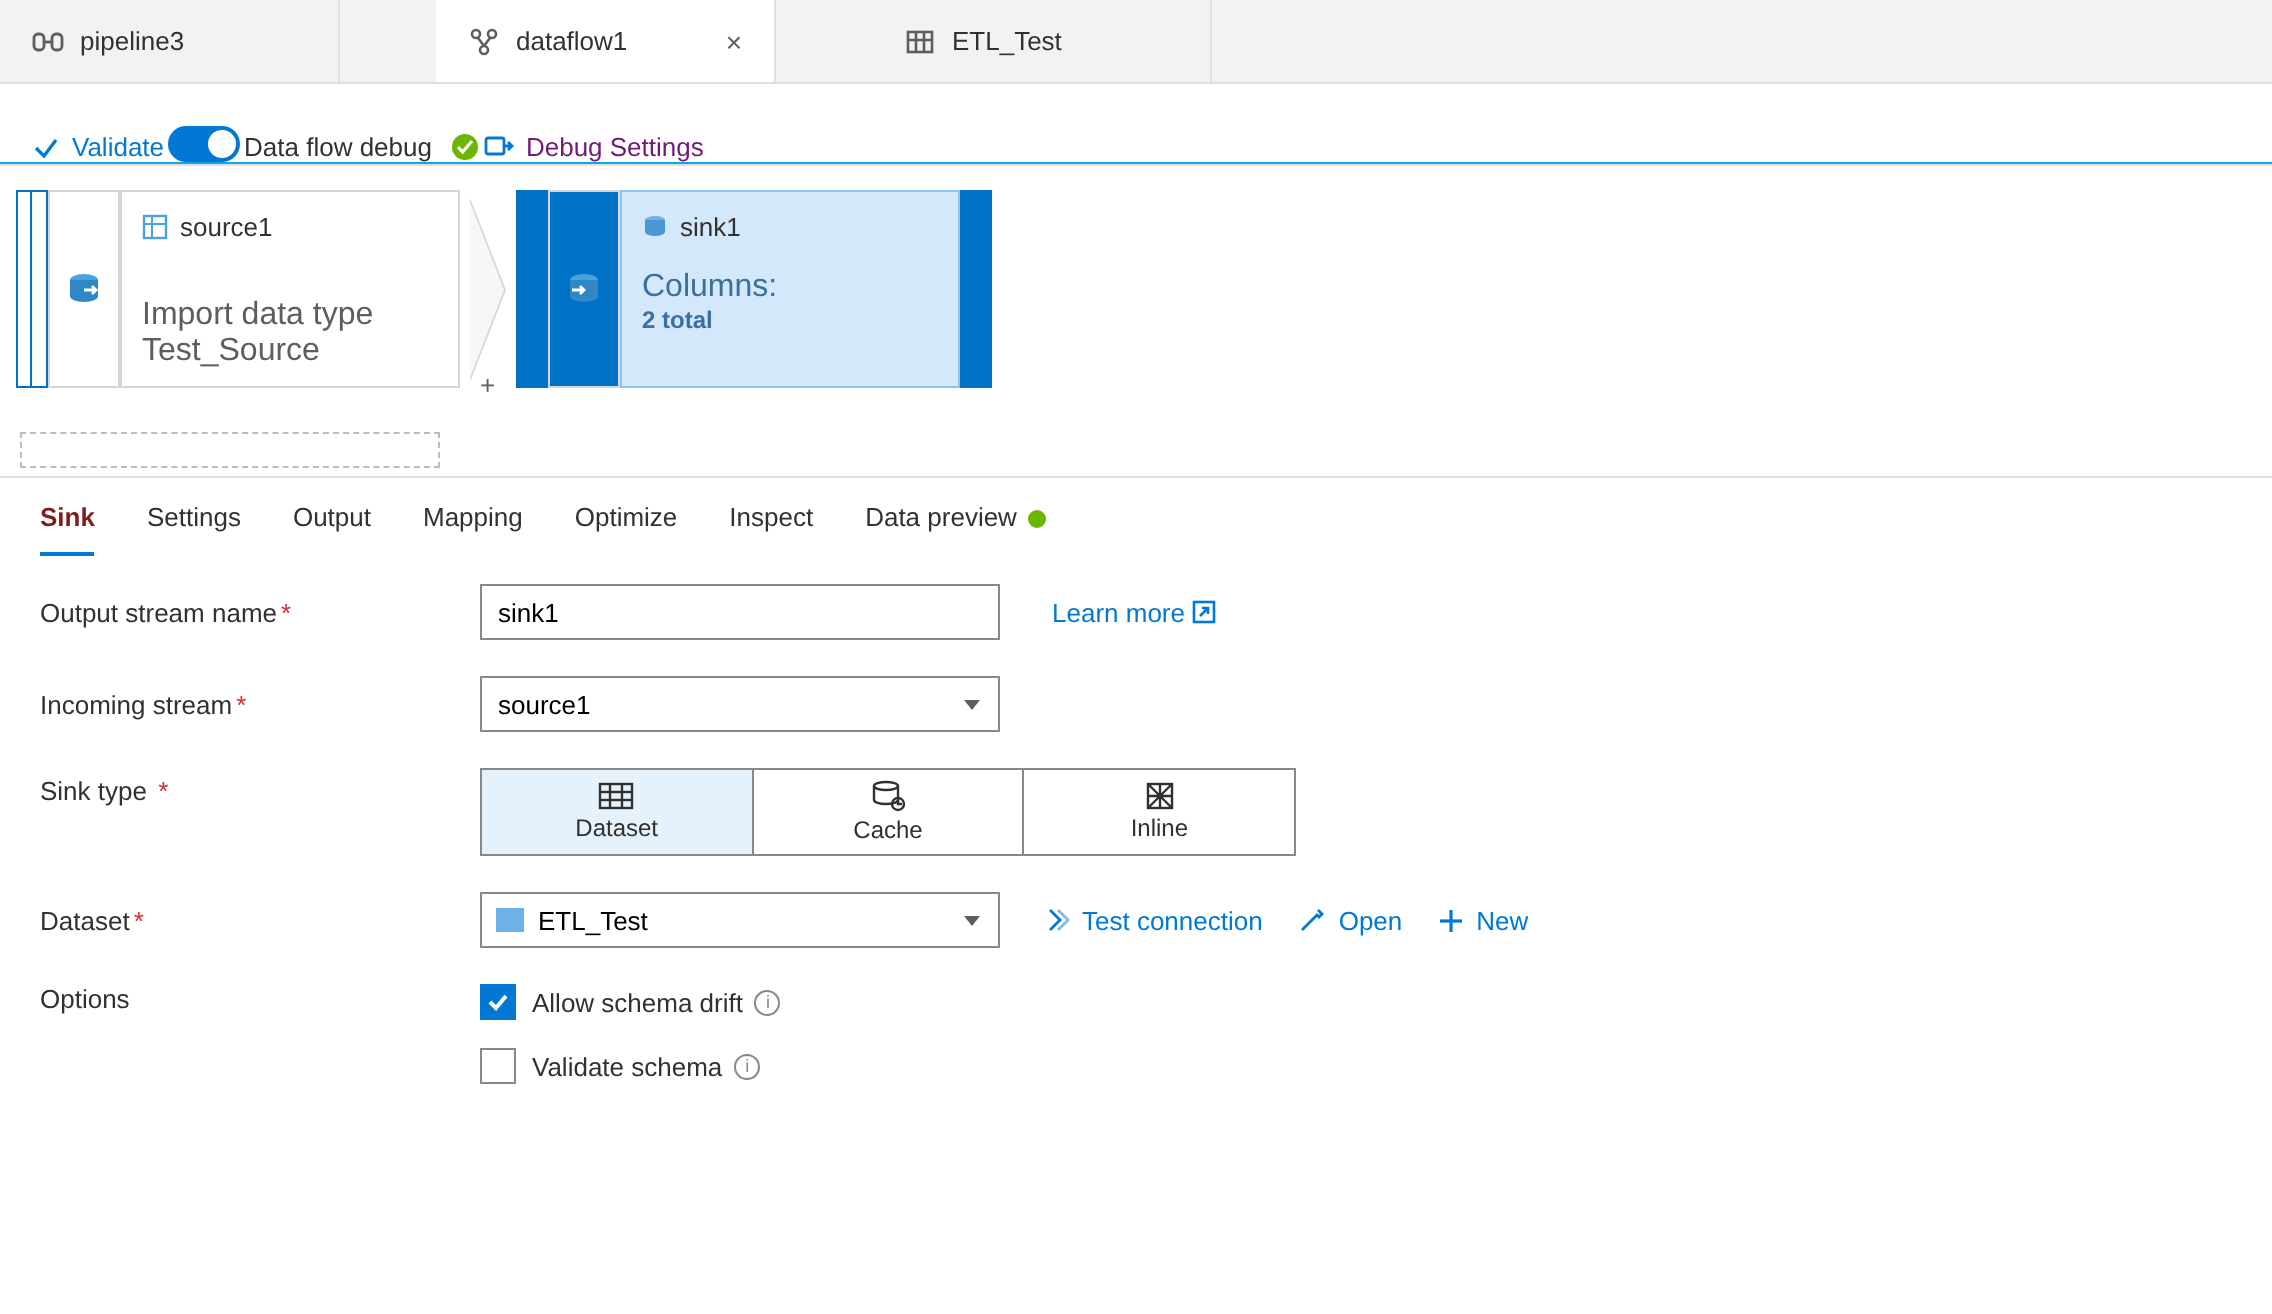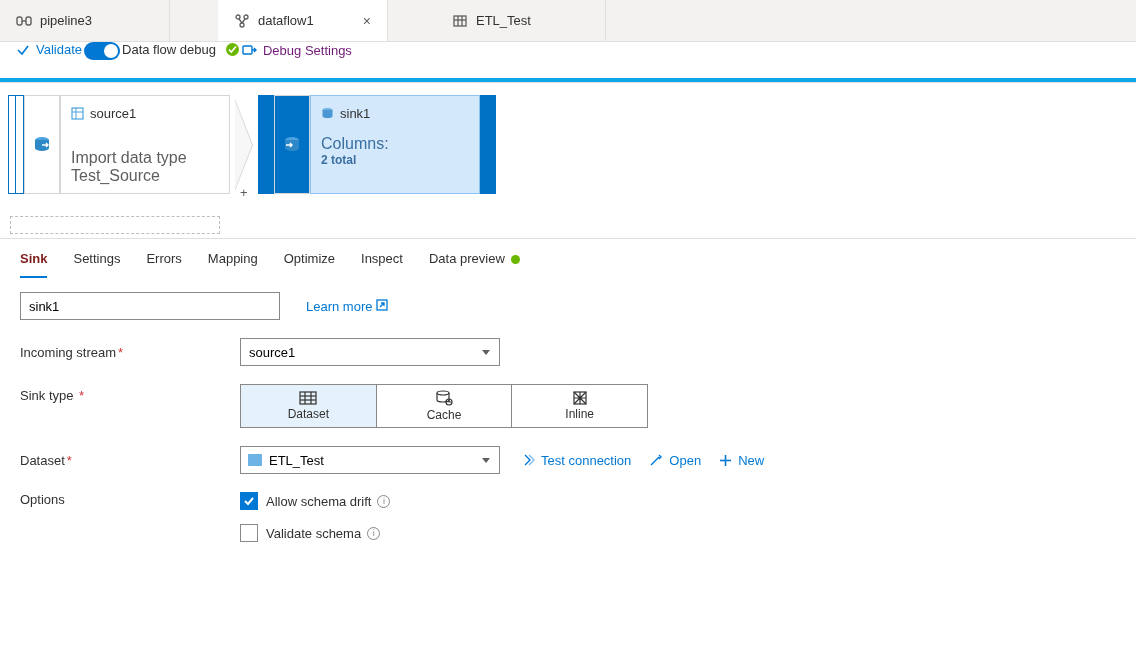--- a/index.html
+++ b/index.html
@@ -22,21 +22,21 @@
 
   
   .tabs{display:flex;height:42px;background:var(--tab-bg);border-bottom:1px solid var(--border);gap:48px;}
   .tab{display:flex;align-items:center;gap:8px;padding:0 16px;border-right:1px solid var(--border);cursor:pointer;min-width:170px;}
   .tab.active{background:var(--tab-active);}
   .tab .close{margin-left:auto;color:var(--muted);font-size:14px;}
   .tab-icon{display:inline-flex;width:16px;height:16px;align-items:center;justify-content:center;color:#605e5c;}
   .tab-icon svg{stroke:#605e5c;}
 
   
-  .toolbar{display:flex;align-items:flex-start;gap:2px;height:40px;padding:0 16px;border-bottom:4px solid #0ea5e9;}
+  .toolbar{display:flex;align-items:flex-end;gap:2px;height:40px;padding:0 16px;border-bottom:1px solid #0ea5e9;}
   .toolbar .action{display:flex;align-items:center;gap:6px;color:var(--accent);cursor:pointer;}
   .toolbar .action.debug-label{color:var(--text);}
   .toggle{width:36px;height:18px;border-radius:9px;background:var(--accent);position:relative;display:inline-block;}
   .toggle::after{content:"";position:absolute;right:2px;top:2px;width:14px;height:14px;border-radius:50%;background:#fff;}
   .status-dot{width:14px;height:14px;border-radius:50%;background:#6bb700;display:inline-block;}
 
   
   .canvas{padding:12px 8px 4px;position:relative;border-top:1px solid var(--border);}
   .flow{display:flex;align-items:stretch;gap:0;}
   .handle{width:8px;background:#fff;border:1px solid var(--node-blue);}
@@ -77,21 +77,21 @@
 
   
   .form{padding:14px 20px;}
   .row{display:flex;align-items:center;margin-bottom:18px;}
   .label{width:220px;color:var(--text);}
   .req{color:var(--req);margin-left:2px;}
   input.text,select.text{width:260px;height:28px;border:1px solid var(--border-dark);padding:0 8px;font-size:13px;font-family:inherit;background:#fff;}
   select.text{appearance:none;padding-right:24px;}
   .sel-wrap{position:relative;display:inline-block;}
   .sel-wrap::after{content:"";position:absolute;right:10px;top:12px;border-left:4px solid transparent;border-right:4px solid transparent;border-top:5px solid #605e5c;}
-  .link{color:var(--accent);margin-left:26px;display:inline-flex;align-items:flex-start;gap:4px;cursor:pointer;}
+  .link{color:var(--accent);margin-left:26px;display:inline-flex;align-items:center;gap:4px;cursor:pointer;}
 
   .seg{display:flex;border:1px solid var(--border-dark);width:408px;height:44px;}
   .seg .opt{flex:1;display:flex;flex-direction:column;align-items:center;justify-content:center;border-right:1px solid var(--border-dark);cursor:pointer;gap:2px;font-size:12px;}
   .seg .opt:last-child{border-right:none;}
   .seg .opt.active{background:#e6f2fb;}
 
   .ds-row .sel-wrap select{width:260px;}
   .icon-btn{display:inline-flex;align-items:center;gap:6px;color:var(--accent);margin-left:18px;cursor:pointer;}
   .icon-btn.first{margin-left:20px;}
   .cbx{width:18px;height:18px;border:1px solid var(--border-dark);display:inline-flex;align-items:center;justify-content:center;margin-right:8px;vertical-align:middle;}
@@ -218,30 +218,31 @@
       <div class="handle inner"></div>
       <div class="handle"></div>
     </div>
   </div>
   <div class="marquee"></div>
 </div>
 
 <div class="subtabs">
   <div class="subtab active">Sink</div>
   <div class="subtab">Settings</div>
-  <div class="subtab">Errors</div>
+  <div class="subtab">Output</div>
   <div class="subtab">Mapping</div>
   <div class="subtab">Optimize</div>
   <div class="subtab">Inspect</div>
   <div class="subtab"><span>Data preview</span><span class="preview-dot"></span></div>
 </div>
 
 <div class="form">
 
   <div class="row">
+    <div class="label"><span>Output stream name</span><span class="req">*</span></div>
     <input class="text" value="sink1" style="">
     <a class="link">
         <span>Learn more</span>
       <svg width="12" height="12" viewBox="0 0 12 12" fill="none" stroke="#0078d4" stroke-width="1.3">
           <rect x="1" y="1" width="10" height="10"></rect>
           <path d="M4 8 L8 4 M5 4 H8 V7"></path>
         </svg>
     </a>
   </div>
 

